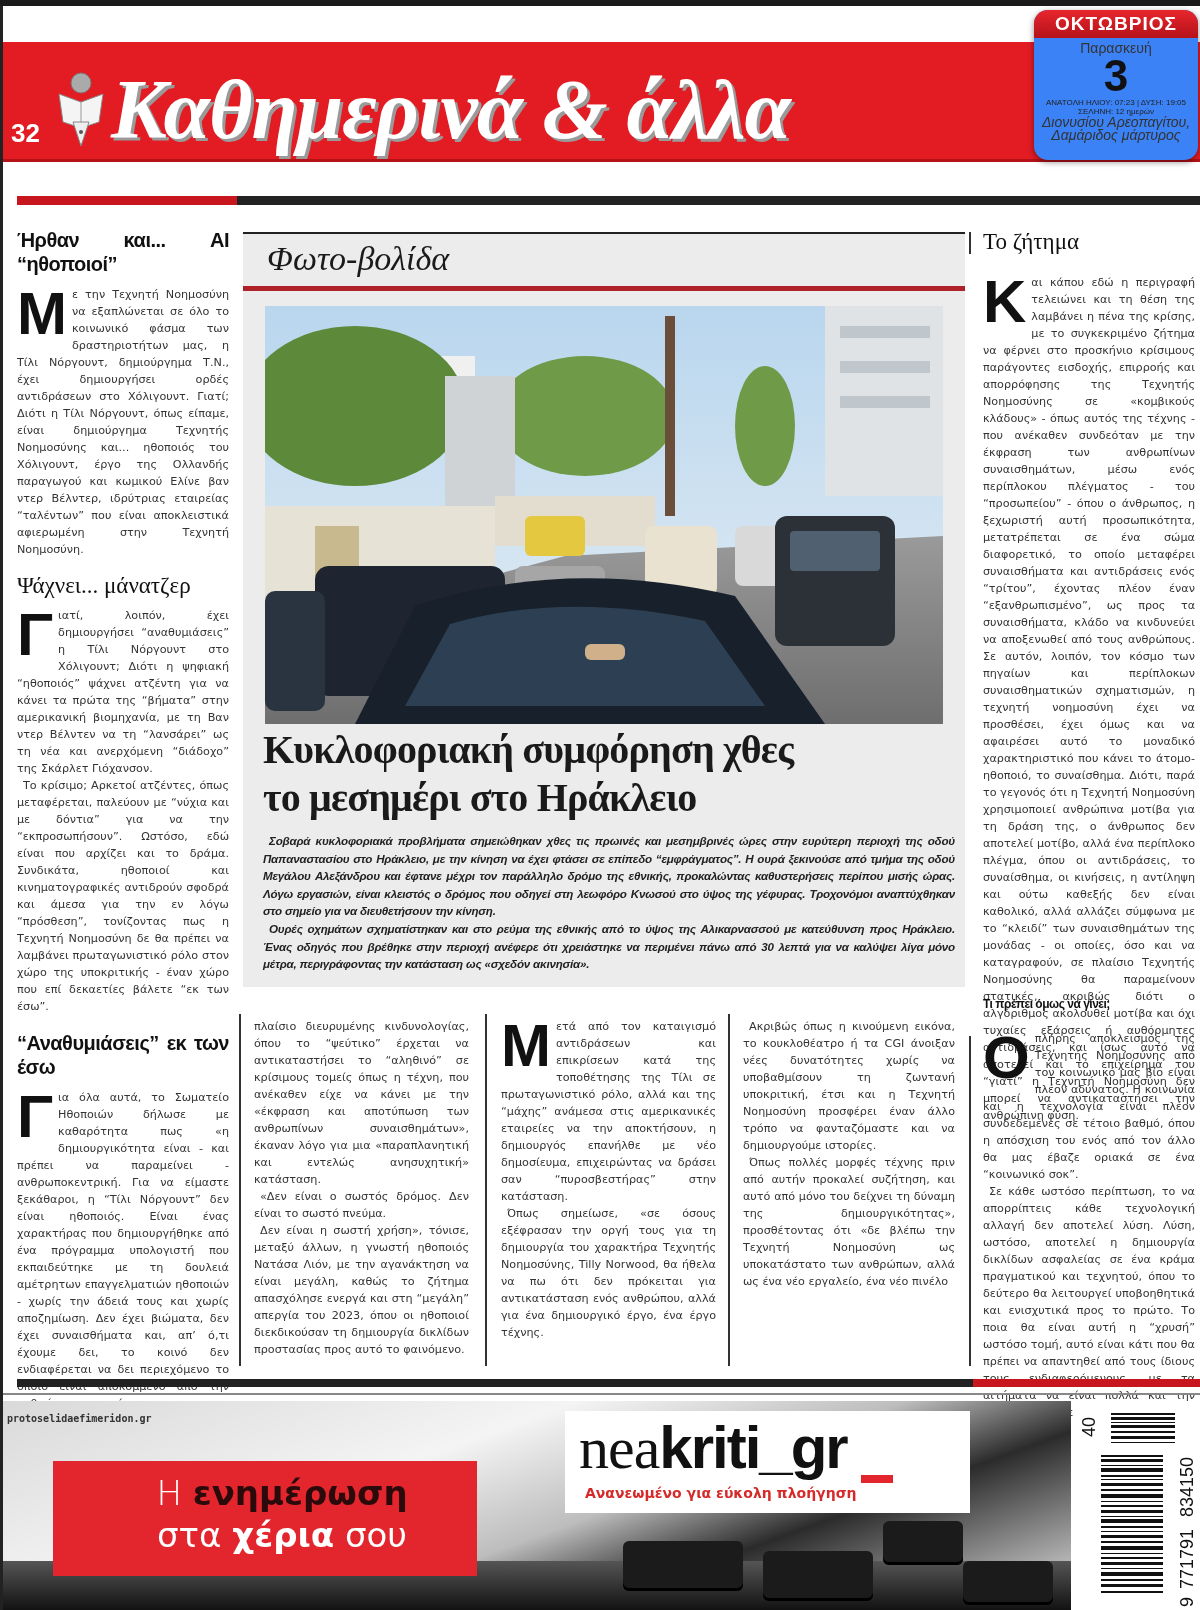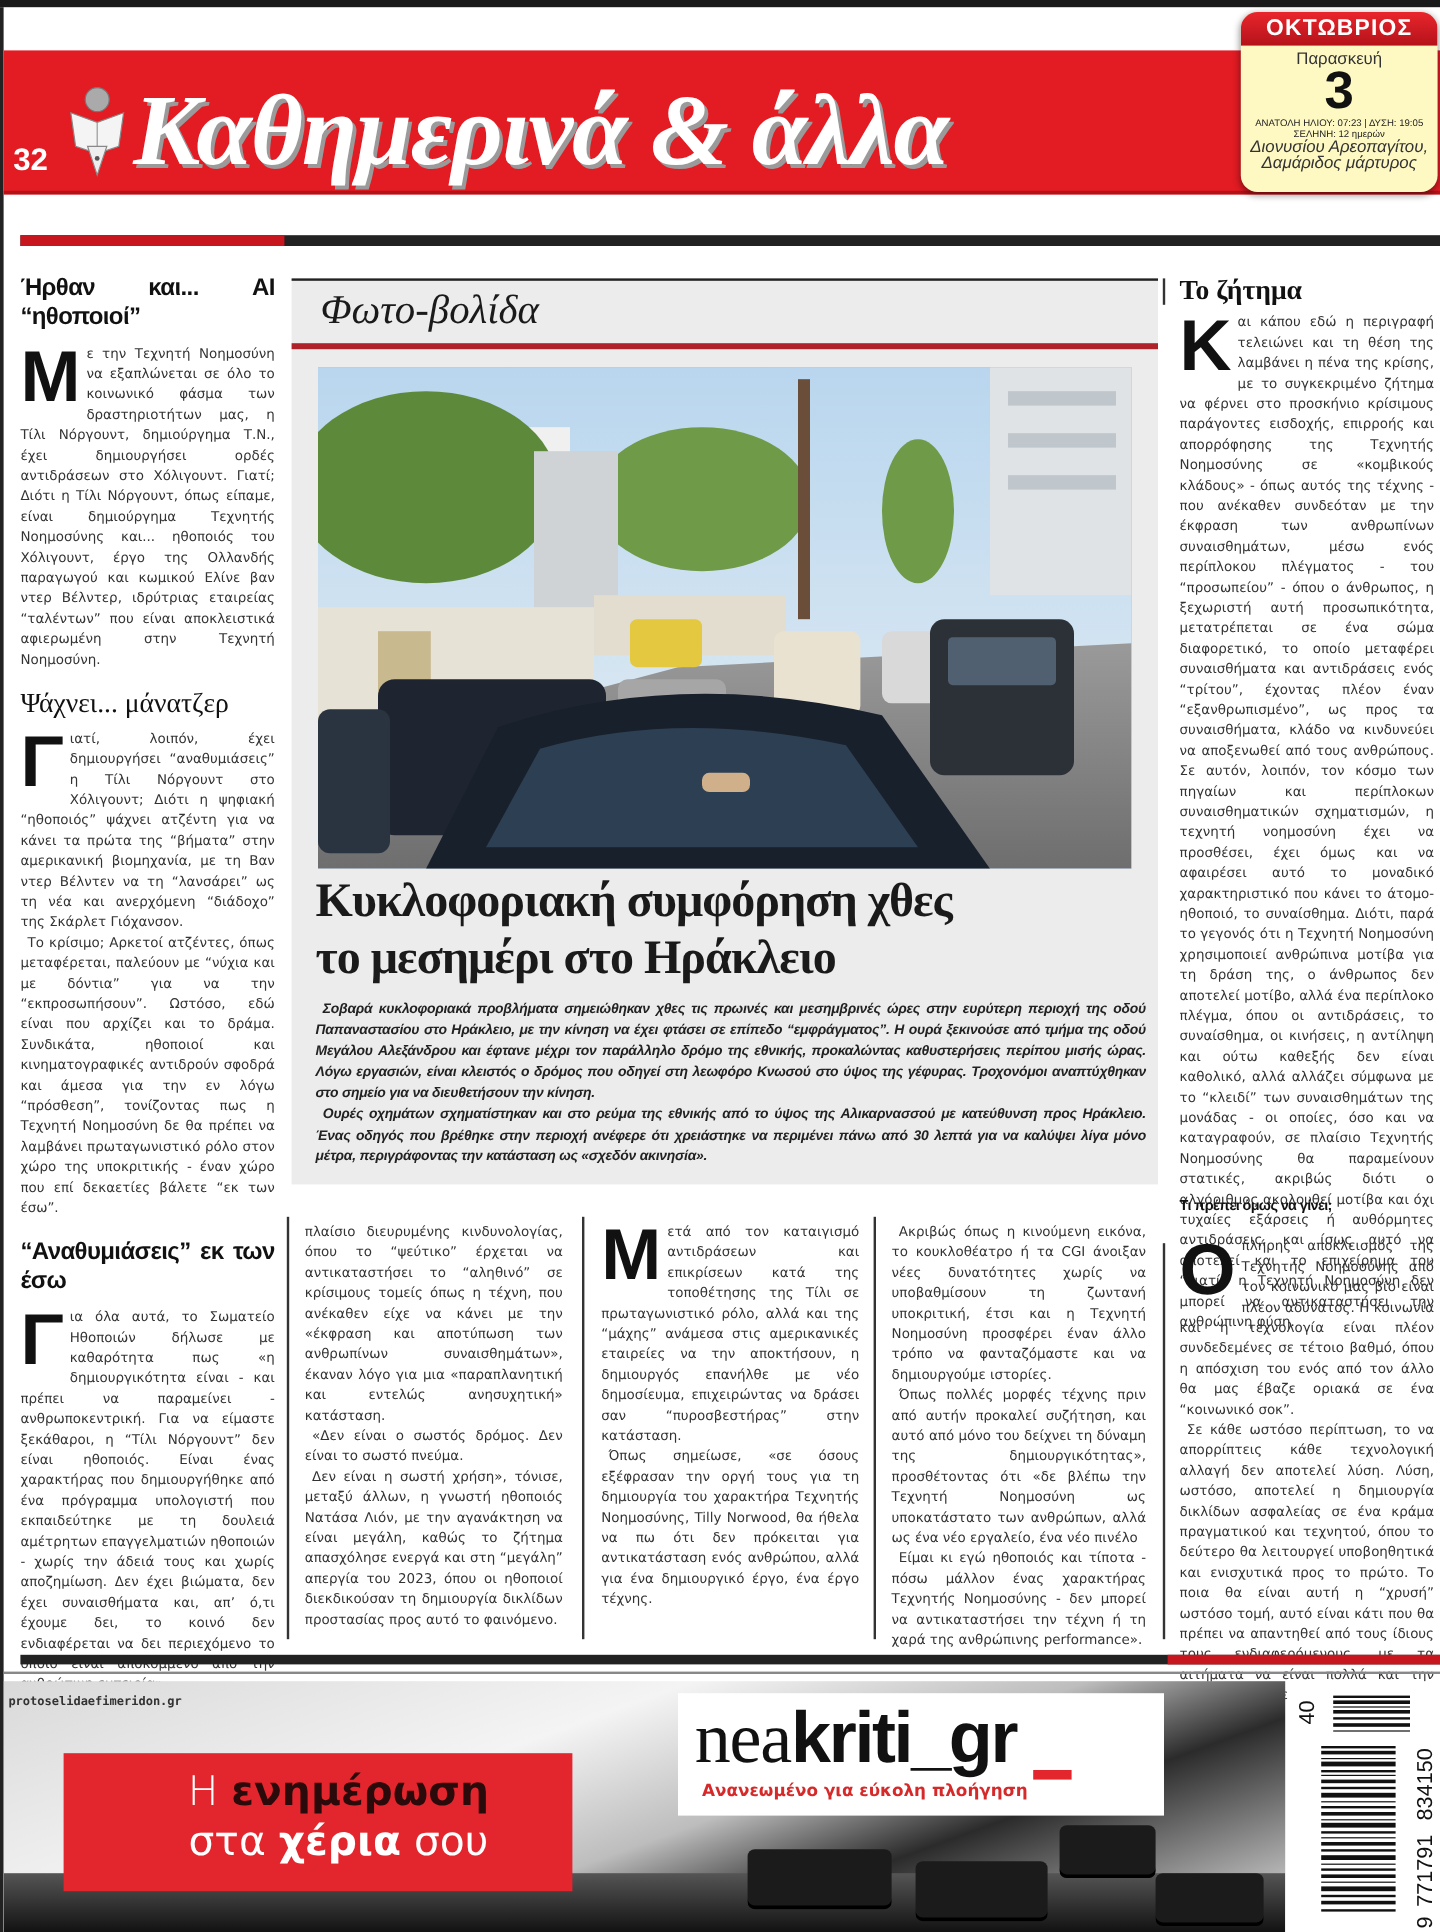--- a/index.html
+++ b/index.html
@@ -6,21 +6,21 @@
   html, body { width: 1200px; height: 1610px; background: #1a1a1a; overflow: hidden; }
   body { font-family: "Liberation Sans", sans-serif; color: #222; }
   .page { position: absolute; left: 0; top: 6px; width: 1200px; height: 1604px; background: #fff; overflow: hidden; border-left: 3px solid #222; }
 
   
   .masthead { position: absolute; left: 0; top: 36px; width: 1200px; height: 120px; background: #e31b23; border-bottom: 3px solid #b51218; }
   .page-num { position: absolute; left: 8px; top: 76px; color: #fff; font-weight: bold; font-size: 26px; font-family: "Liberation Sans", sans-serif; }
   .logo-icon { position: absolute; left: 52px; top: 30px; width: 52px; height: 76px; }
   .section-title { position: absolute; left: 108px; top: 22px; color: #fff; font-family: "Liberation Serif", serif; font-style: italic; font-weight: bold; font-size: 84px; letter-spacing: -1px; text-shadow: 3px 3px 0 #9a9a9a; white-space: nowrap; line-height: 1.1; }
 
-  .datebox { position: absolute; left: 1031px; top: 4px; width: 164px; height: 150px; background: #fef9c3; border-radius: 14px; box-shadow: 0 2px 6px rgba(0,0,0,.45); overflow: hidden; text-align: center; }
+  .datebox { position: absolute; left: 1031px; top: 4px; width: 164px; height: 150px; background: #3b82f6; border-radius: 14px; box-shadow: 0 2px 6px rgba(0,0,0,.45); overflow: hidden; text-align: center; }
   .datebox .month { background: linear-gradient(#e8262c,#b5121a); color: #fff; font-weight: bold; font-size: 19px; letter-spacing: 1px; height: 28px; line-height: 28px; }
   .datebox .dayname { font-size: 14px; color: #333; margin-top: 2px; }
   .datebox .daynum { font-size: 44px; font-weight: bold; line-height: 40px; color: #111; }
   .datebox .sun { font-size: 8px; color: #222; margin-top: 2px; }
   .datebox .moon { font-size: 8px; color: #222; }
   .datebox .saints { font-size: 14px; font-style: italic; color: #333; line-height: 13px; }
 
   .topbar { position: absolute; left: 14px; top: 190px; width: 1186px; height: 9px; background: #222; }
   .topbar .red { position: absolute; left: 0; top: 0; width: 220px; height: 9px; background: #c8161e; }
 
@@ -46,21 +46,21 @@
   .feature .headline { position: absolute; left: 20px; top: 492px; width: 690px; font-family: "Liberation Serif", serif; font-weight: bold; font-size: 40px; line-height: 48px; color: #1a1a1a; letter-spacing: -0.8px; }
   .feature .lede { position: absolute; left: 20px; top: 598px; width: 692px; font-family: "Liberation Sans", sans-serif; font-style: italic; font-weight: bold; font-size: 11.6px; line-height: 17.6px; color: #222; text-align: justify; letter-spacing: -0.2px; }
   .feature .lede p { text-indent: 6px; }
 
   .col-b1 { left: 251px; top: 1012px; width: 215px; }
   .col-b2 { left: 498px; top: 1012px; width: 215px; }
   .col-b2 h2 { font-size: 20px; line-height: 26px; margin-bottom: 18px; }
   .col-b3 { left: 740px; top: 1012px; width: 212px; }
 
   .col-right { left: 980px; top: 222px; width: 212px; }
-  .col-right h2.serif { font-size: 23px; line-height: 28px; margin-bottom: 4px; font-weight: bold; }
+  .col-right h2.serif { font-size: 23px; line-height: 28px; margin-bottom: 18px; font-weight: normal; }
   .col-right2 { left: 980px; top: 986px; width: 212px; }
   .col-right2 h2 { font-size: 12px; line-height: 24px; margin-bottom: 14px; }
 
   .bottombar { position: absolute; left: 14px; top: 1373px; width: 1186px; height: 8px; background: #222; }
   .bottombar .red { position: absolute; right: 0; top: 0; width: 230px; height: 8px; background: #c8161e; }
   .bottomline { position: absolute; left: 0; top: 1387px; width: 1200px; height: 2px; background: #888; }
 
   
   .ad { position: absolute; left: 0; top: 1395px; width: 1068px; height: 210px; overflow: hidden; background: linear-gradient(160deg, #d9d9d9 0%, #f4f4f4 35%, #bdbdbd 55%, #2b2b2b 70%, #eaeaea 100%); }
   .ad .laptop-dark { position: absolute; left: 0; top: 160px; width: 1068px; height: 50px; background: linear-gradient(#555,#111); }
@@ -193,21 +193,20 @@
   </div>
 
   <div class="col col-b2">
     <p class="first"><span class="dropcap">Μ</span><span>ετά από τον καταιγισμό αντιδράσεων και επικρίσεων κατά της τοποθέτησης της Τίλι σε πρωταγωνιστικό ρόλο, αλλά και της “μάχης” ανάμεσα στις αμερικανικές εταιρείες να την αποκτήσουν, η δημιουργός επανήλθε με νέο δημοσίευμα, επιχειρώντας να δράσει σαν “πυροσβεστήρας” στην κατάσταση.</span></p>
     <p>Όπως σημείωσε, «σε όσους εξέφρασαν την οργή τους για τη δημιουργία του χαρακτήρα Τεχνητής Νοημοσύνης, Tilly Norwood, θα ήθελα να πω ότι δεν πρόκειται για αντικατάσταση ενός ανθρώπου, αλλά για ένα δημιουργικό έργο, ένα έργο τέχνης.</p>
   </div>
 
   <div class="col col-b3">
     <p>Ακριβώς όπως η κινούμενη εικόνα, το κουκλοθέατρο ή τα CGI άνοιξαν νέες δυνατότητες χωρίς να υποβαθμίσουν τη ζωντανή υποκριτική, έτσι και η Τεχνητή Νοημοσύνη προσφέρει έναν άλλο τρόπο να φανταζόμαστε και να δημιουργούμε ιστορίες.</p>
     <p>Όπως πολλές μορφές τέχνης πριν από αυτήν προκαλεί συζήτηση, και αυτό από μόνο του δείχνει τη δύναμη της δημιουργικότητας», προσθέτοντας ότι «δε βλέπω την Τεχνητή Νοημοσύνη ως υποκατάστατο των ανθρώπων, αλλά ως ένα νέο εργαλείο, ένα νέο πινέλο</p>
-    <p>Είμαι κι εγώ ηθοποιός και τίποτα - πόσω μάλλον ένας χαρακτήρας Τεχνητής Νοημοσύνης - δεν μπορεί να αντικαταστήσει την τέχνη ή τη χαρά της ανθρώπινης performance».</p>
   </div>
 
   <div class="col col-right">
     <h2 class="hd-serif serif">Το ζήτημα</h2>
     <p class="first"><span class="dropcap">Κ</span><span>αι κάπου εδώ η περιγραφή τελειώνει και τη θέση της λαμβάνει η πένα της κρίσης, με το συγκεκριμένο ζήτημα να φέρνει στο προσκήνιο κρίσιμους παράγοντες εισδοχής, επιρροής και απορρόφησης της Τεχνητής Νοημοσύνης σε «κομβικούς κλάδους» - όπως αυτός της τέχνης - που ανέκαθεν συνδεόταν με την έκφραση των ανθρωπίνων συναισθημάτων, μέσω ενός περίπλοκου πλέγματος - του “προσωπείου” - όπου ο άνθρωπος, η ξεχωριστή αυτή προσωπικότητα, μετατρέπεται σε ένα σώμα διαφορετικό, το οποίο μεταφέρει συναισθήματα και αντιδράσεις ενός “τρίτου”, έχοντας πλέον έναν “εξανθρωπισμένο”, ως προς τα συναισθήματα, κλάδο να κινδυνεύει να αποξενωθεί από τους ανθρώπους. Σε αυτόν, λοιπόν, τον κόσμο των πηγαίων και περίπλοκων συναισθηματικών σχηματισμών, η τεχνητή νοημοσύνη έχει να προσθέσει, έχει όμως και να αφαιρέσει αυτό το μοναδικό χαρακτηριστικό που κάνει το άτομο-ηθοποιό, το συναίσθημα. Διότι, παρά το γεγονός ότι η Τεχνητή Νοημοσύνη χρησιμοποιεί ανθρώπινα μοτίβα για τη δράση της, ο άνθρωπος δεν αποτελεί μοτίβο, αλλά ένα περίπλοκο πλέγμα, όπου οι αντιδράσεις, το συναίσθημα, οι κινήσεις, η αντίληψη και ούτω καθεξής δεν είναι καθολικό, αλλά αλλάζει σύμφωνα με το “κλειδί” των συναισθημάτων της μονάδας - οι οποίες, όσο και να καταγραφούν, σε πλαίσιο Τεχνητής Νοημοσύνης θα παραμείνουν στατικές, ακριβώς διότι ο αλγόριθμος ακολουθεί μοτίβα και όχι τυχαίες εξάρσεις ή αυθόρμητες αντιδράσεις, και ίσως αυτό να αποτελεί και το επιχείρημα του “γιατί” η Τεχνητή Νοημοσύνη δεν μπορεί να αντικαταστήσει την ανθρώπινη φύση.</span></p>
   </div>
 
   <div class="col col-right2">
     <h2 class="hd-sans">Τι πρέπει όμως να γίνει;</h2>
     <p class="first"><span class="dropcap">Ο</span><span> πλήρης αποκλεισμός της Τεχνητής Νοημοσύνης από τον κοινωνικό μας βίο είναι πλέον αδύνατος. Η κοινωνία και η τεχνολογία είναι πλέον συνδεδεμένες σε τέτοιο βαθμό, όπου η απόσχιση του ενός από τον άλλο θα μας έβαζε οριακά σε ένα “κοινωνικό σοκ”.</span></p>

